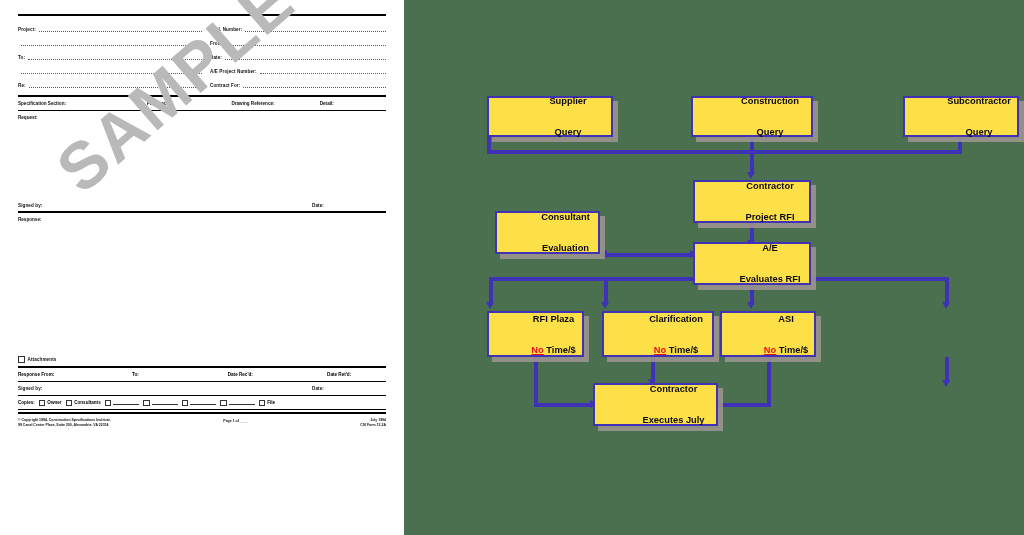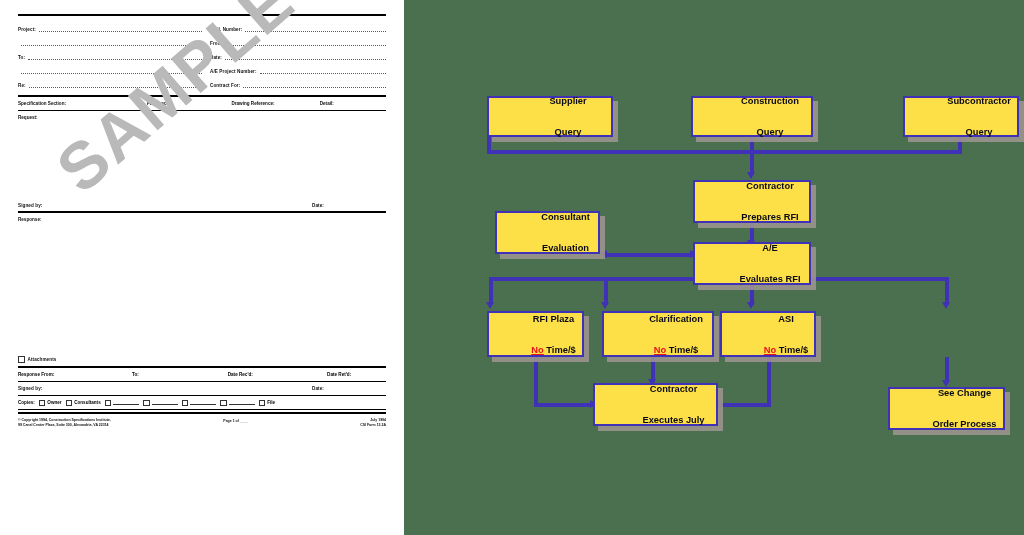--- a/index.html
+++ b/index.html
@@ -304,21 +304,21 @@
         <span class="t sp">Query</span>
       </div>
 
       <div class="node" style="left:499px;top:96px;width:116px;height:41px;">
         <span class="t">Subcontractor</span>
         <span class="t sp">Query</span>
       </div>
 
       <div class="node" style="left:289px;top:180px;width:118px;height:43px;">
         <span class="t">Contractor</span>
-        <span class="t sp">Prepares RFI</span>
+        <span class="t sp">Project RFI</span>
       </div>
 
       <div class="node" style="left:91px;top:211px;width:105px;height:43px;">
         <span class="t">Consultant</span>
         <span class="t sp">Evaluation</span>
       </div>
 
       <div class="node" style="left:289px;top:242px;width:118px;height:43px;">
         <span class="t">A/E</span>
         <span class="t sp">Evaluates RFI</span>
@@ -338,21 +338,17 @@
         <span class="t">ASI</span>
         <span class="t sp"><span class="red-u">No</span><span> Time/$</span></span>
       </div>
 
 
       <div class="node" style="left:189px;top:383px;width:125px;height:43px;">
         <span class="t">Contractor</span>
         <span class="t sp">Executes July</span>
       </div>
 
-      <div class="node" style="left:484px;top:387px;width:117px;height:43px;">
-        <span class="t">See Change</span>
-        <span class="t sp">Order Process</span>
-      </div>
 
     </div>
   </div>
 
 </div>
 
 </body></html>

